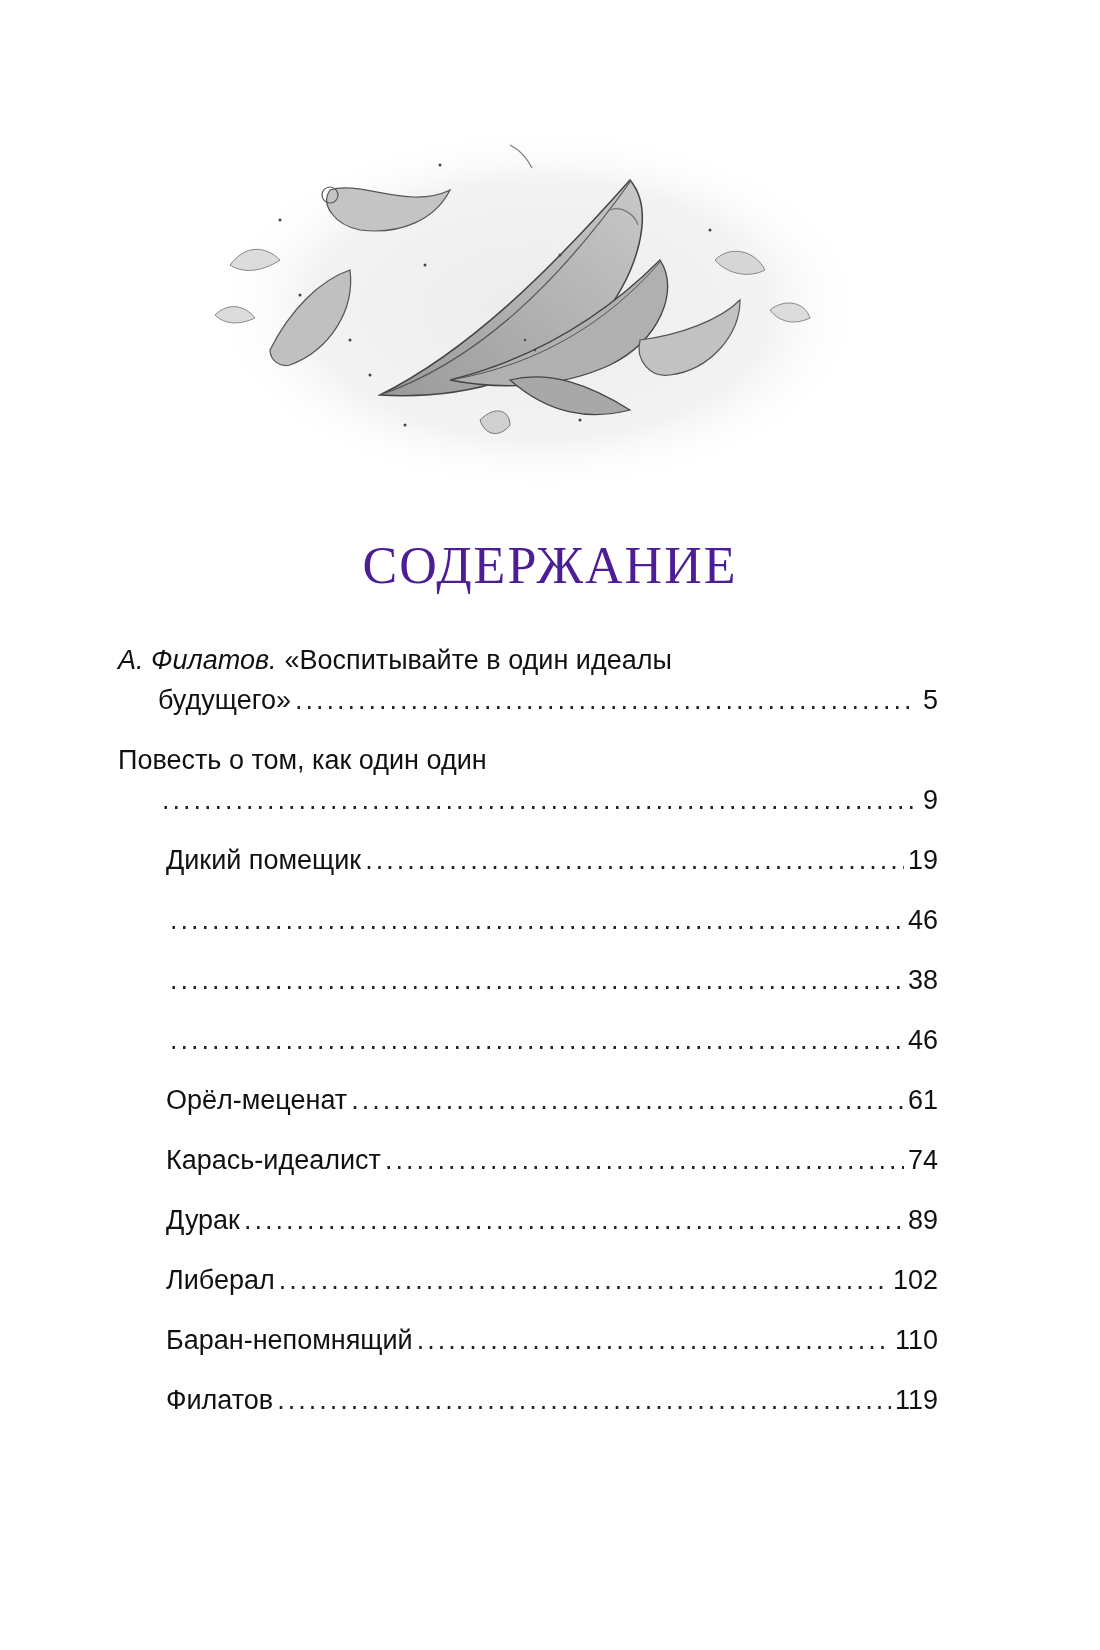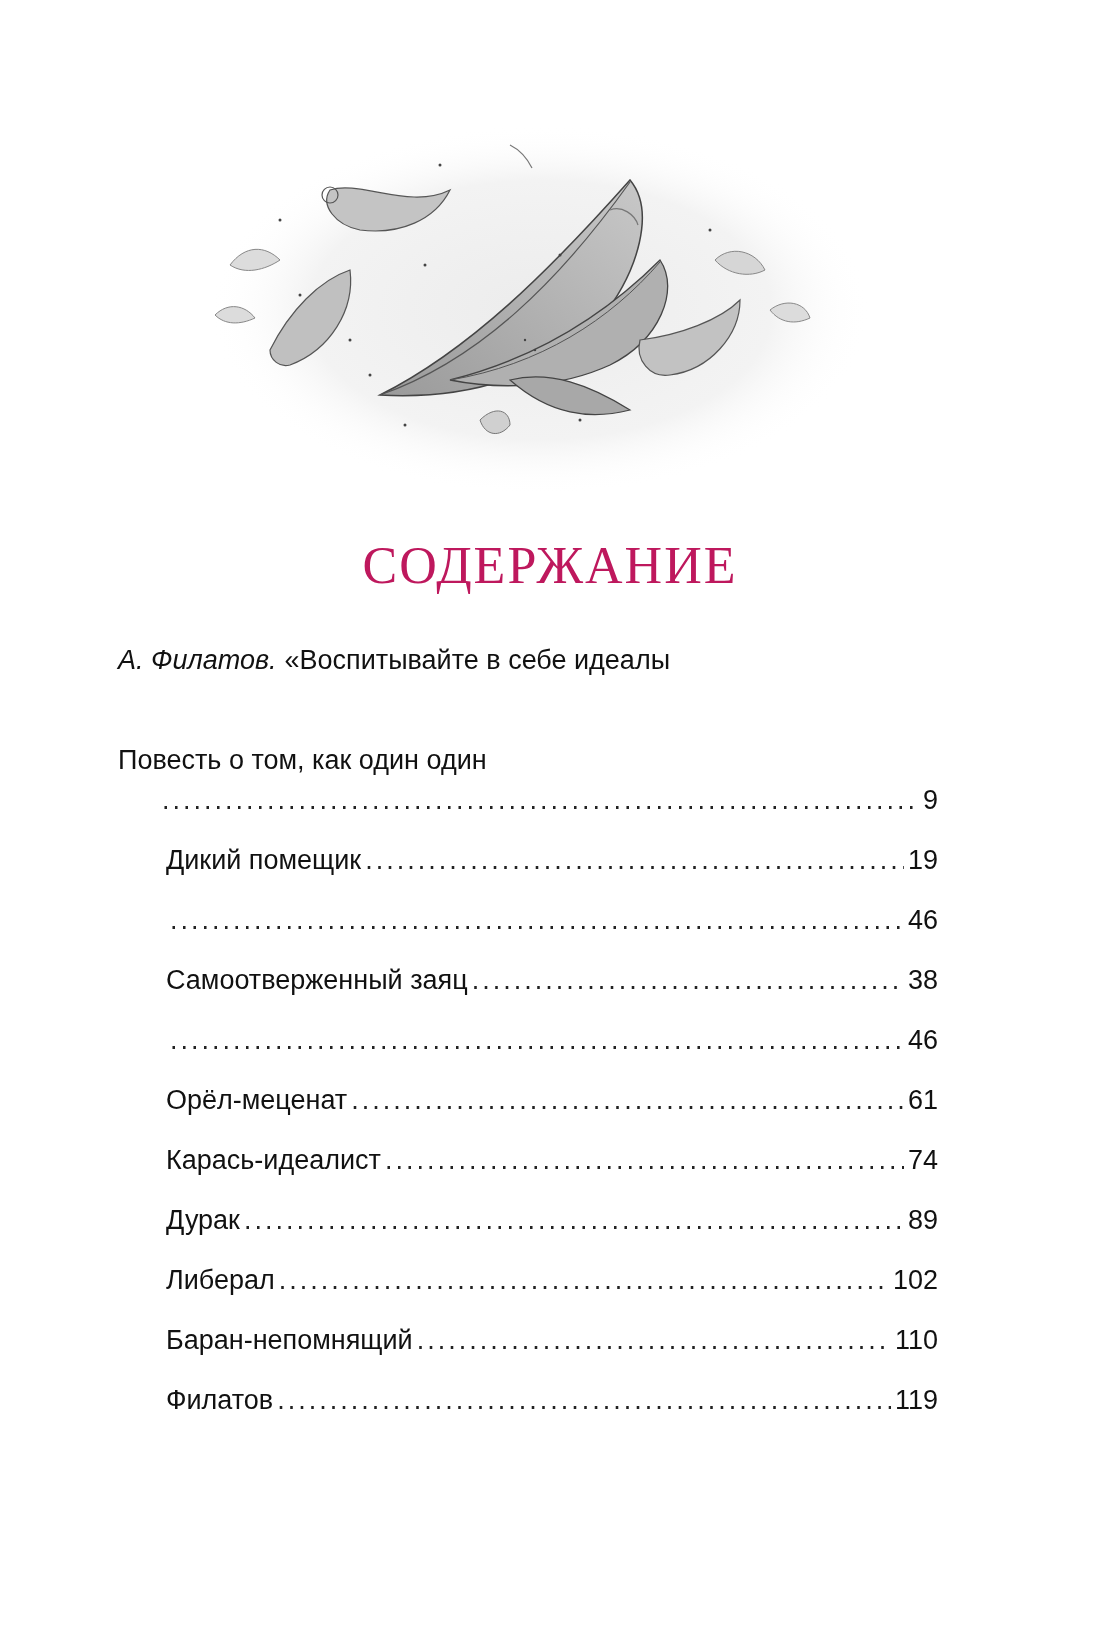--- a/index.html
+++ b/index.html
@@ -25,21 +25,21 @@
     .illustration svg { width: 100%; height: 100%; display: block; }
     .title {
       position: absolute;
       left: 0;
       width: 1100px;
       top: 540px;
       text-align: center;
       font-family: "Liberation Serif", serif;
       font-size: 52px;
       letter-spacing: 2px;
-      color: #be185d;
+      color: #4c1d95;
       line-height: 1;
     }
     .toc {
       position: absolute;
       left: 118px;
       top: 640px;
       width: 820px;
       font-size: 27px;
       line-height: 40px;
     }
@@ -130,21 +130,26 @@
   </svg>
 </div>
 
 <div class="title">СОДЕРЖАНИЕ</div>
 
 <div class="toc">
 
   <div class="entry double">
     <div class="line">
       <span class="author">А. Филатов.</span>
-      <span>«Воспитывайте в себе идеалы</span>
+      <span>«Воспитывайте в один идеалы</span>
+    </div>
+    <div class="line indent">
+      <span>будущего»</span>
+      <span class="leader"></span>
+      <span class="page">5</span>
     </div>
   </div>
 
   <div class="entry double">
     <div class="line">
       <span>Повесть о том, как один один</span>
     </div>
     <div class="line indent">
       <span class="leader"></span>
       <span class="page">9</span>
@@ -161,21 +166,20 @@
 
   <div class="entry single">
     <div class="line">
       <span class="leader"></span>
       <span class="page">46</span>
     </div>
   </div>
 
   <div class="entry single">
     <div class="line">
-      <span>Самоотверженный заяц</span>
       <span class="leader"></span>
       <span class="page">38</span>
     </div>
   </div>
 
   <div class="entry single">
     <div class="line">
       <span class="leader"></span>
       <span class="page">46</span>
     </div>

